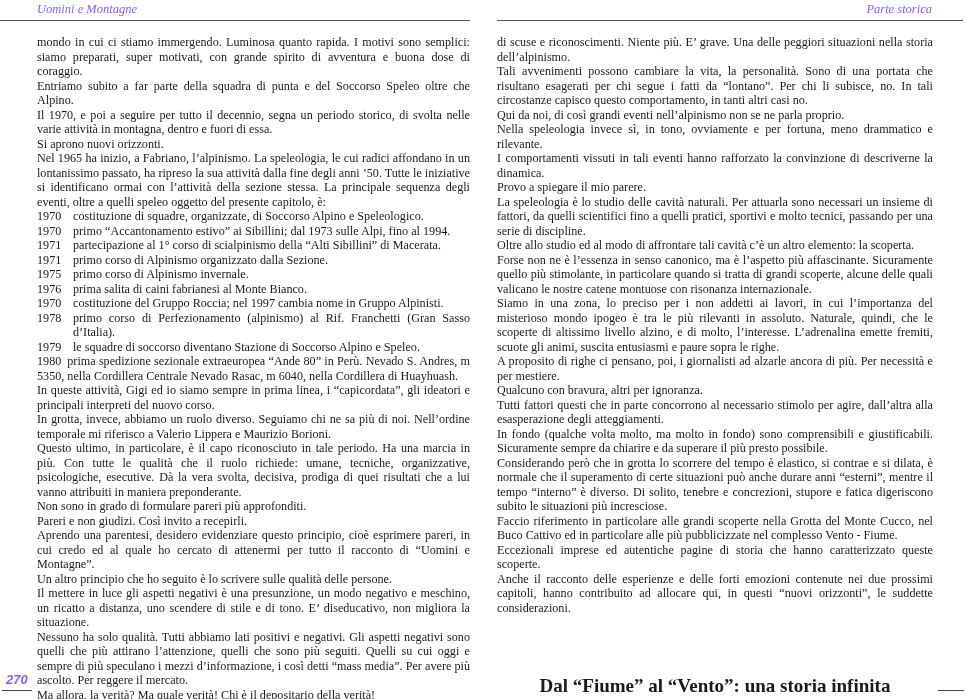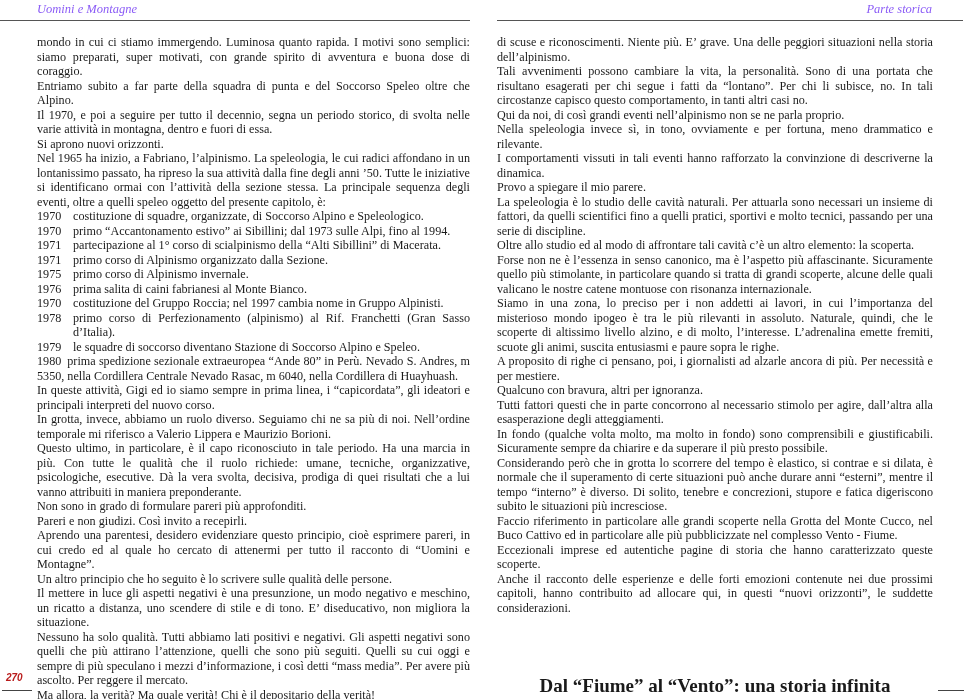--- a/index.html
+++ b/index.html
@@ -23,21 +23,21 @@
 
   .event { display: flex; margin: 0; justify-content: center; }
   .event .year { width: 36px; flex: none; }
   .event .desc { flex: 1; }
   .event.wrap { display: block; text-align: justify; }
   .event.wrap .year { display: inline; padding-right: 6px; margin-top: 12px; }
 
   .section-title { font-weight: bold; font-size: 19px; text-align: center; margin: 60px 0 20px 0; line-height: 22px; }
 
   .page-number { position: absolute; top: 672px; font-family: "Liberation Sans", "DejaVu Sans", sans-serif;
-                 font-weight: bold; font-style: italic; font-size: 10px; color: #b91c1c; text-align: right; }
+                 font-weight: bold; font-style: italic; font-size: 13px; color: #8b5cf6; text-align: right; }
   .page-number-rule { position: absolute; top: 690px; height: 0; border-top: 1px solid #444; width: 30px; }
   #left-page .page-number { left: 6px; }
   #left-page .page-number-rule { left: 2px; }
   #right-page .page-number { left: 460px; margin-left: 28px; }
   #right-page .page-number-rule { left: 455px; width: 26px; }
 </style>
 </head>
 <body>
 
 <div class="page" id="left-page">

